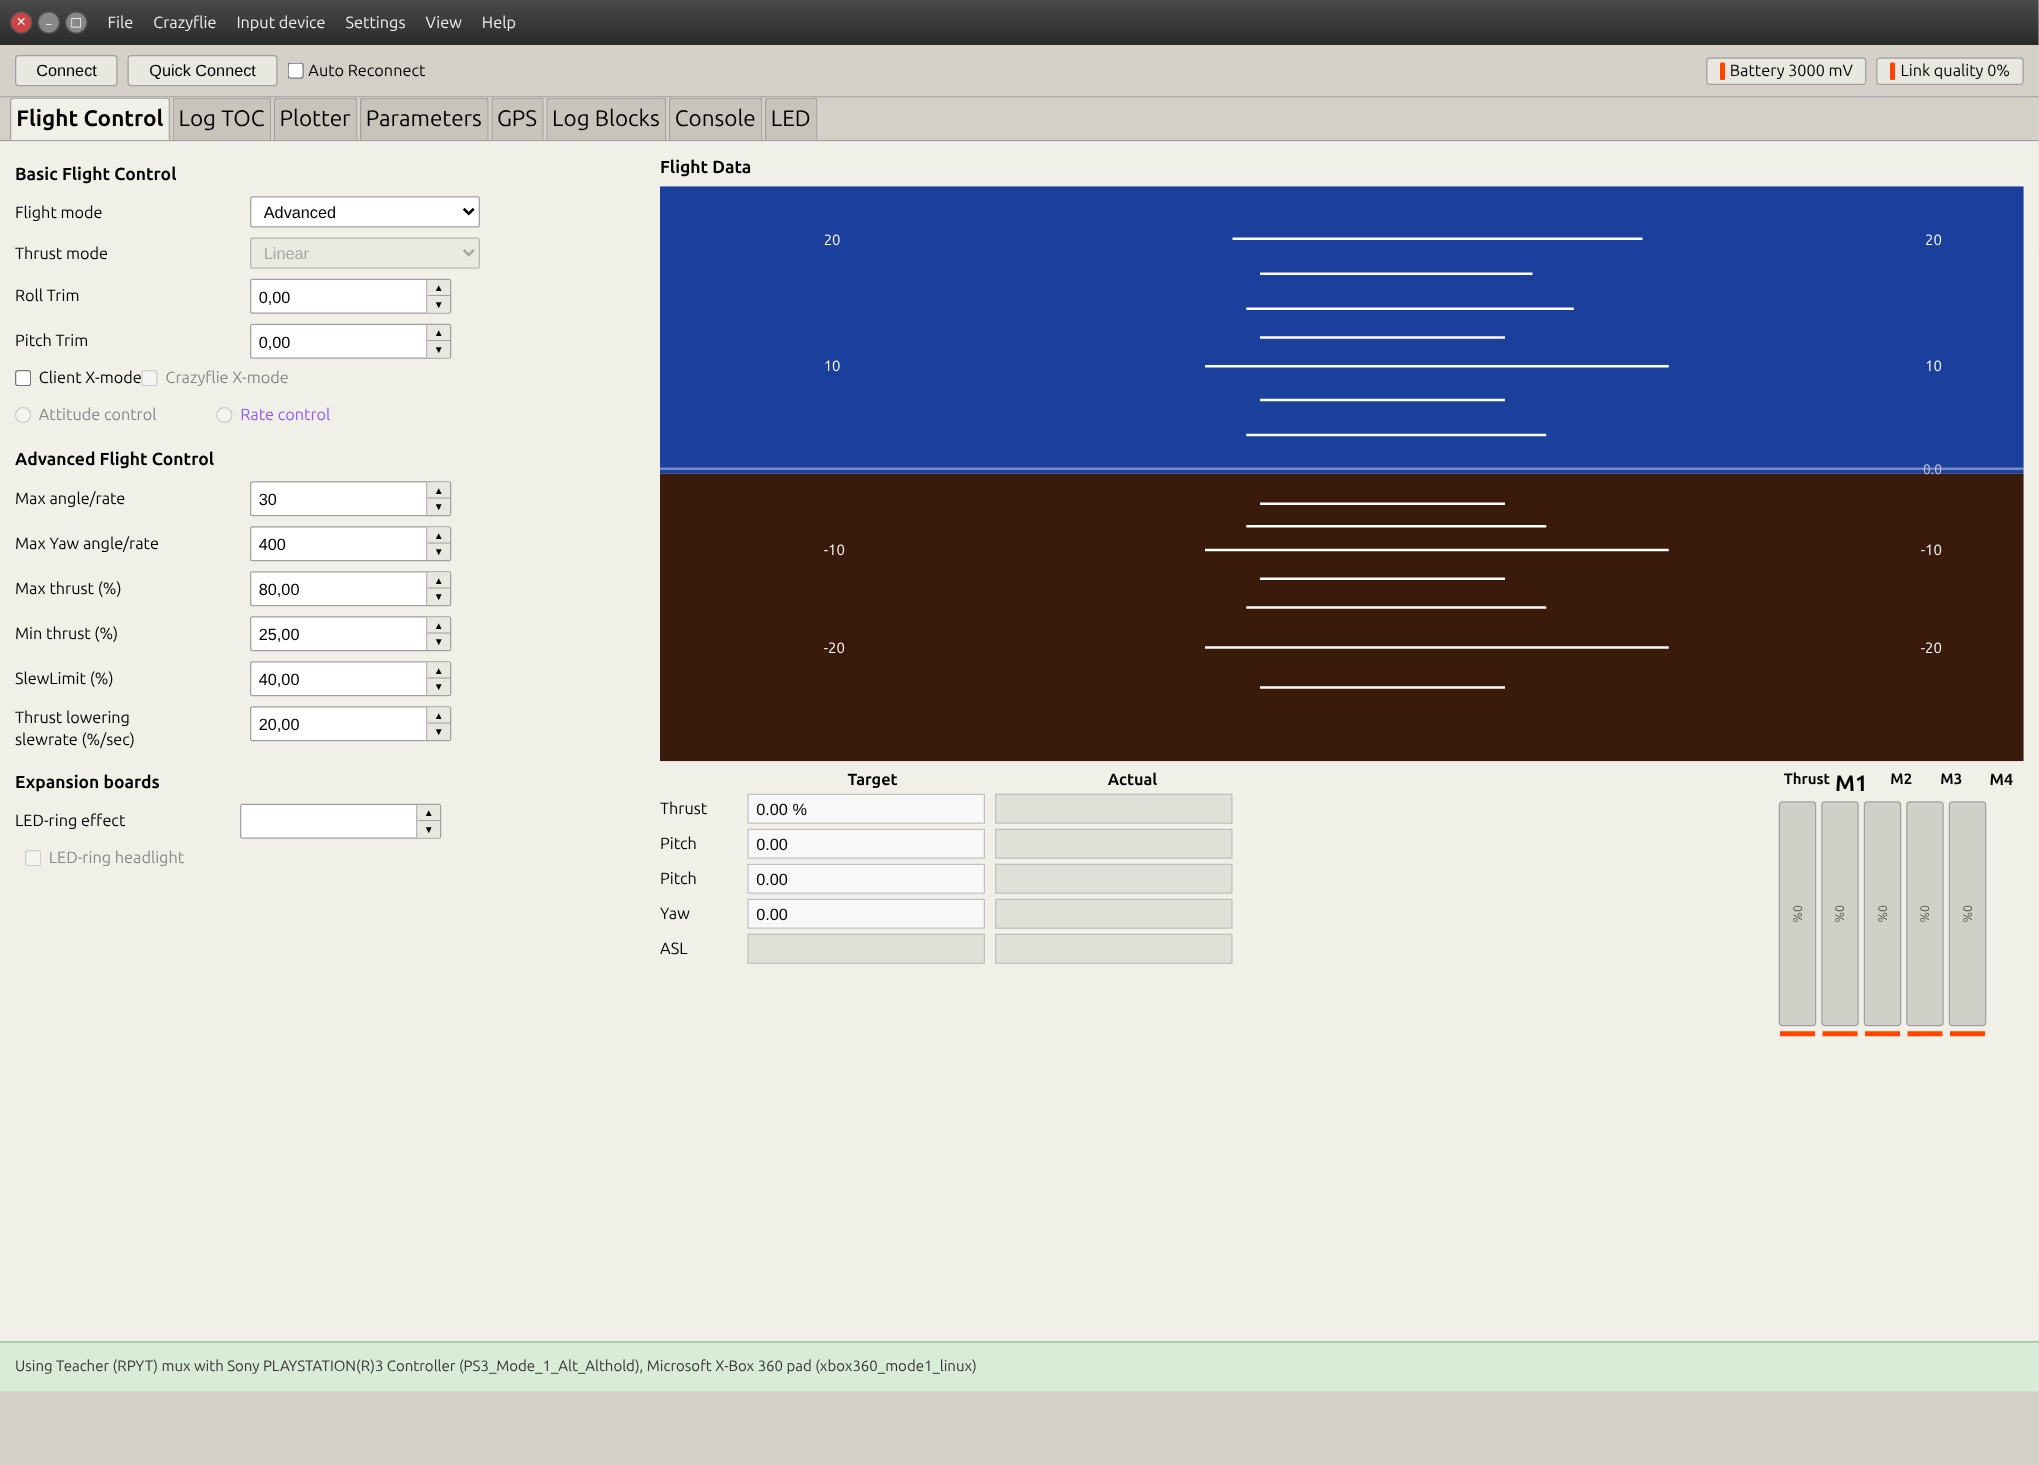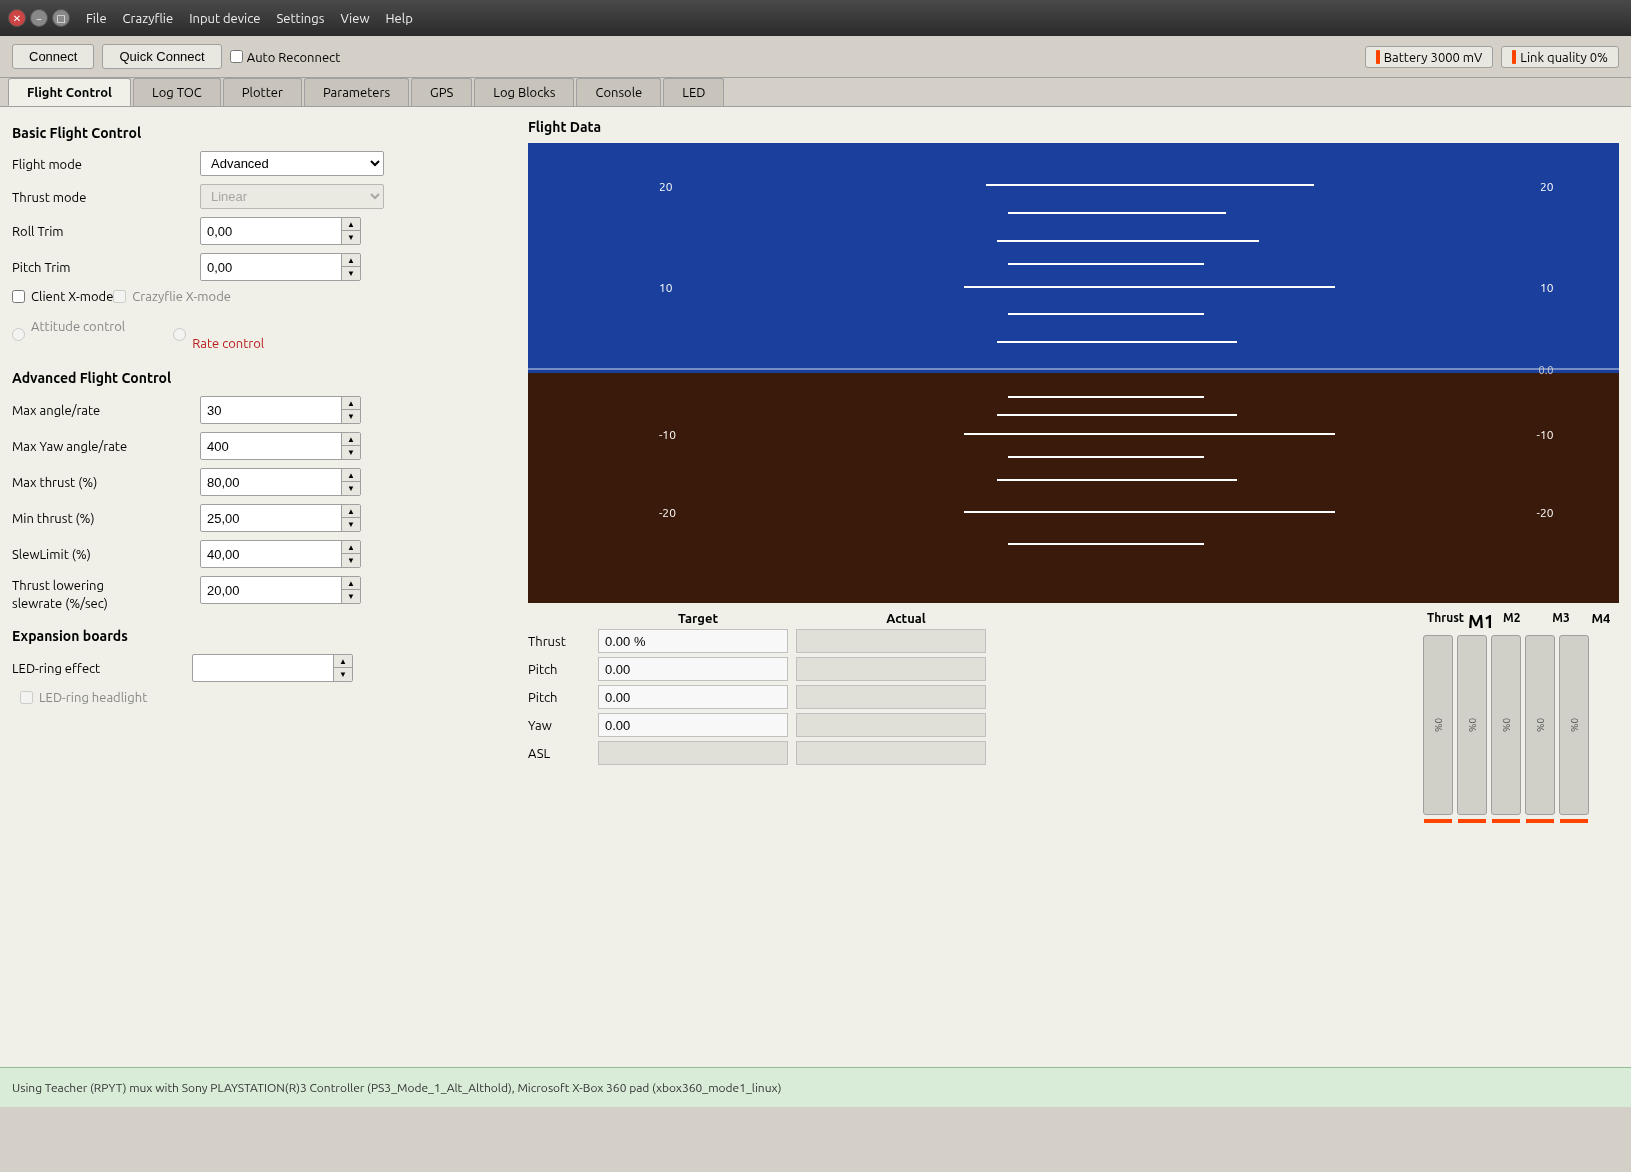--- a/index.html
+++ b/index.html
@@ -99,27 +99,27 @@
     }
 
     .tabs {
       background: #d4d0c8;
       border-bottom: 1px solid #a0a0a0;
       display: flex;
       padding: 0 8px;
       gap: 2px;
     }
     .tab {
-      padding: 6px 18px;
+      padding: 6px 4px;
       background: #c8c4bc;
       border: 1px solid #a0a0a0;
       border-bottom: none;
       border-radius: 3px 3px 0 0;
       cursor: pointer;
-      font-size: 13px;
+      font-size: 18px;
     }
     .tab.active {
       background: #f0f0e8;
       border-bottom: 1px solid #f0f0e8;
       font-weight: bold;
     }
 
     .main-content {
       display: flex;
       padding: 12px;
@@ -424,21 +424,21 @@
       </div>
     </div>
 
     <div class="control-mode-row">
       <div class="radio-row">
         <input type="radio" name="control-mode" disabled="" style="">
         <span style="color:#888;">Attitude control</span>
       </div>
       <div class="radio-row" style="margin-left:24px;">
         <input type="radio" name="control-mode" disabled="" style="">
-        <span style="color:#b91c1c;margin-top:17px;">Rate control</span>
+        <span style="color:#8b5cf6;">Rate control</span>
       </div>
     </div>
 
     <div class="section-title" style="margin-top:12px;">Advanced Flight Control</div>
 
     <div class="form-row">
       <span class="form-label">Max angle/rate</span>
       <div class="form-input-wrap">
         <input class="form-input" type="text" value="30" style="">
         <div class="spin-btns">
@@ -611,21 +611,21 @@
           <input class="telemetry-input" type="text" style="background: rgb(224, 224, 216);">
           <input class="telemetry-actual-input" type="text" style="">
         </div>
       </div>
 
       <div style="display:flex; flex-direction:column; align-items:flex-start;">
 
         <div style="display:flex; gap:4px; margin-bottom:4px; padding-left:4px;">
           <div style="width:32px;text-align:center;font-size:12px;font-weight:bold;">Thrust</div>
           <div style="width:36px;text-align:center;font-size:18px;font-weight:bold;">M1</div>
-          <div style="width:36px;text-align:left;font-size:12px;font-weight:bold;">M2</div>
+          <div style="width:36px;text-align:center;font-size:12px;font-weight:bold;">M2</div>
           <div style="width:36px;text-align:center;font-size:12px;font-weight:bold;">M3</div>
           <div style="width:36px;text-align:center;font-size:13px;font-weight:bold;">M4</div>
         </div>
 
         <div style="display:flex; gap:4px; align-items:flex-end;">
 
           <div class="motor-slider-wrap">
             <div class="thrust-slider-track">
               <span style="writing-mode:vertical-lr;transform:rotate(180deg);font-size:10px;color:#555;position:absolute;top:50%;left:50%;transform:translateX(-50%) translateY(-50%) rotate(180deg);">%0</span>
             </div>

